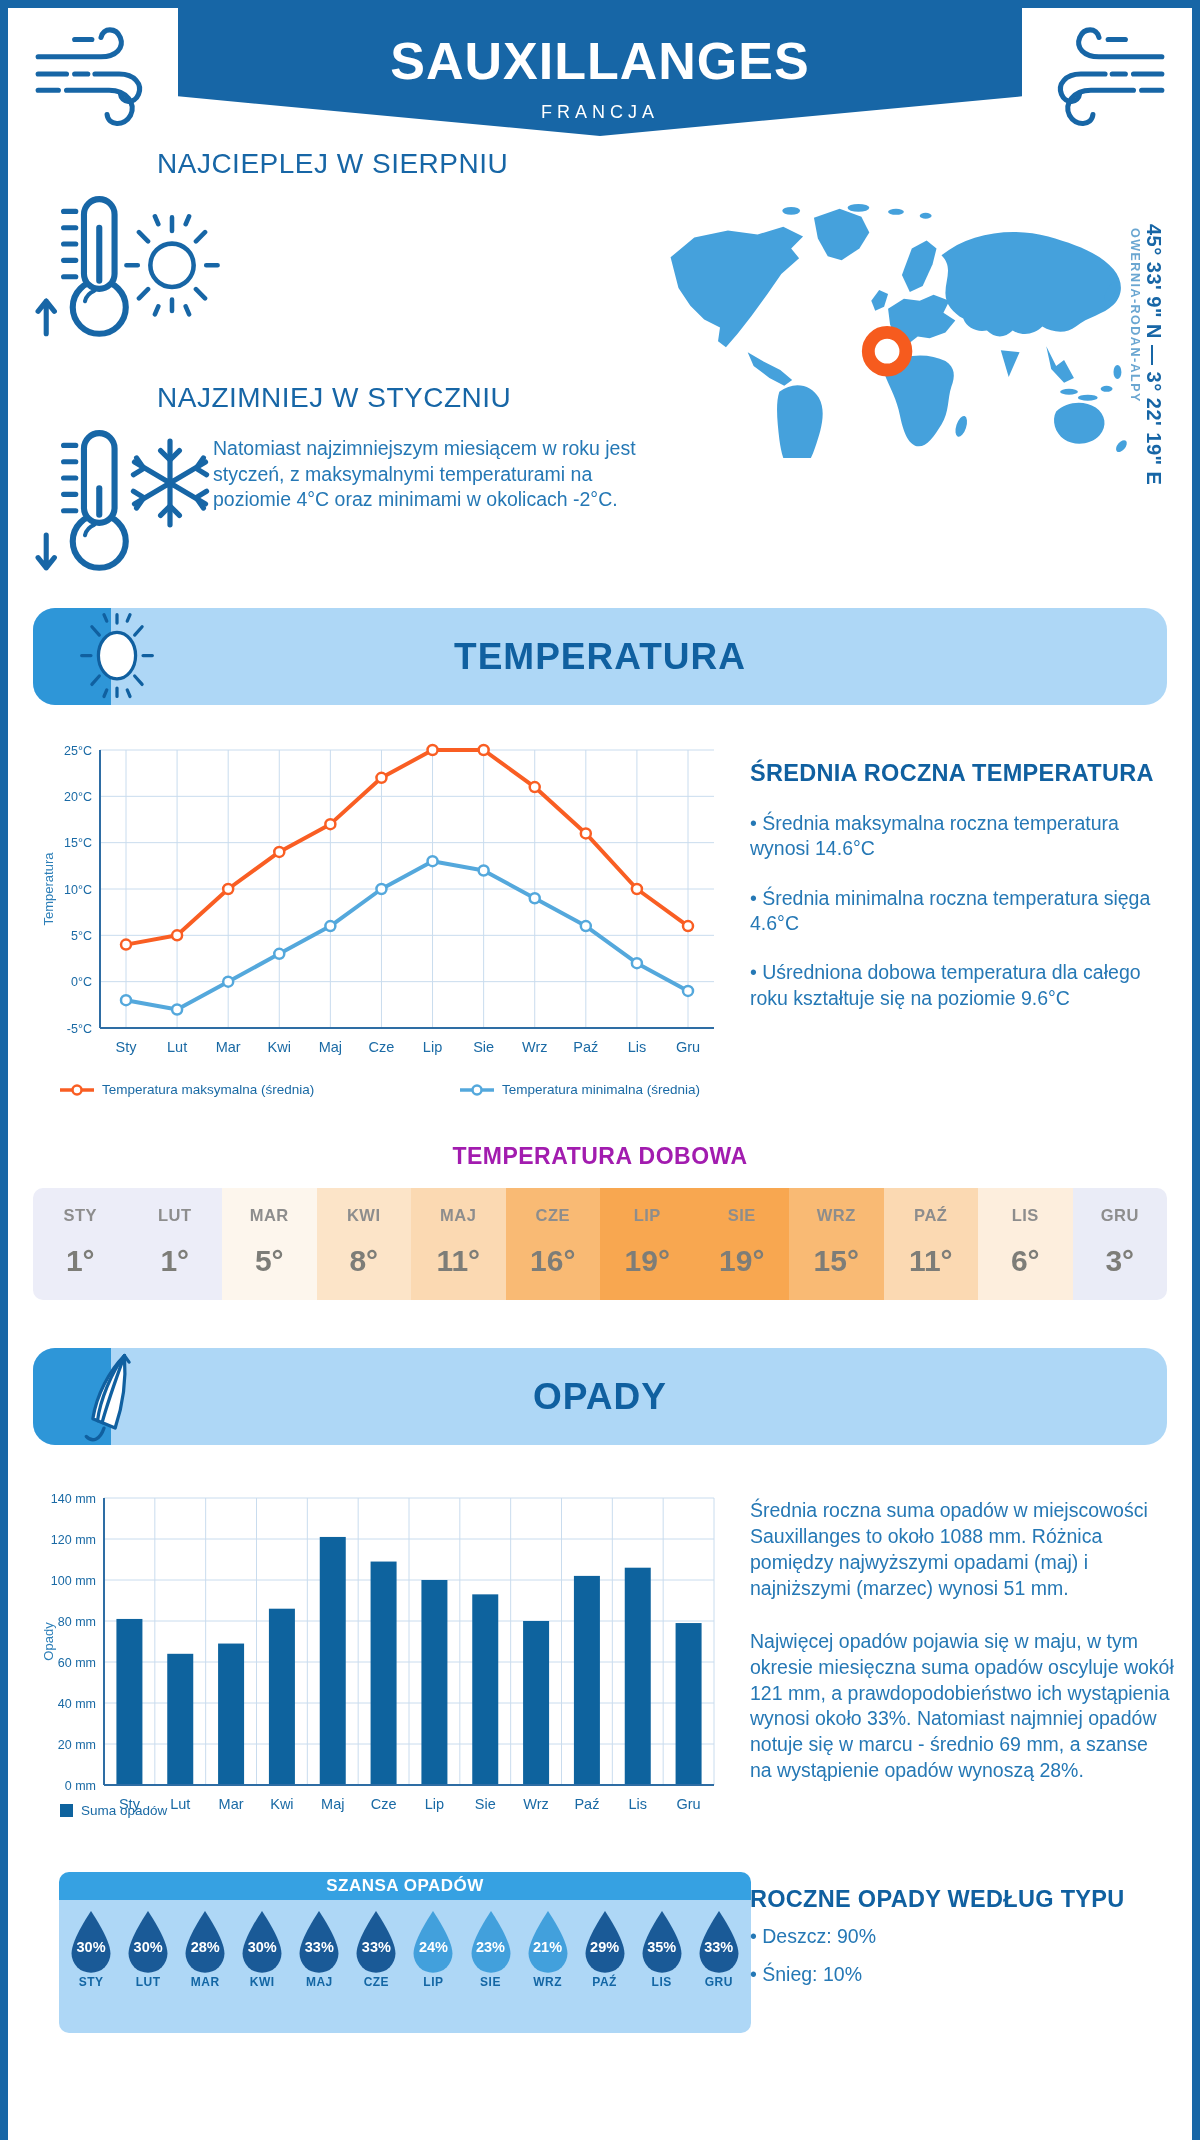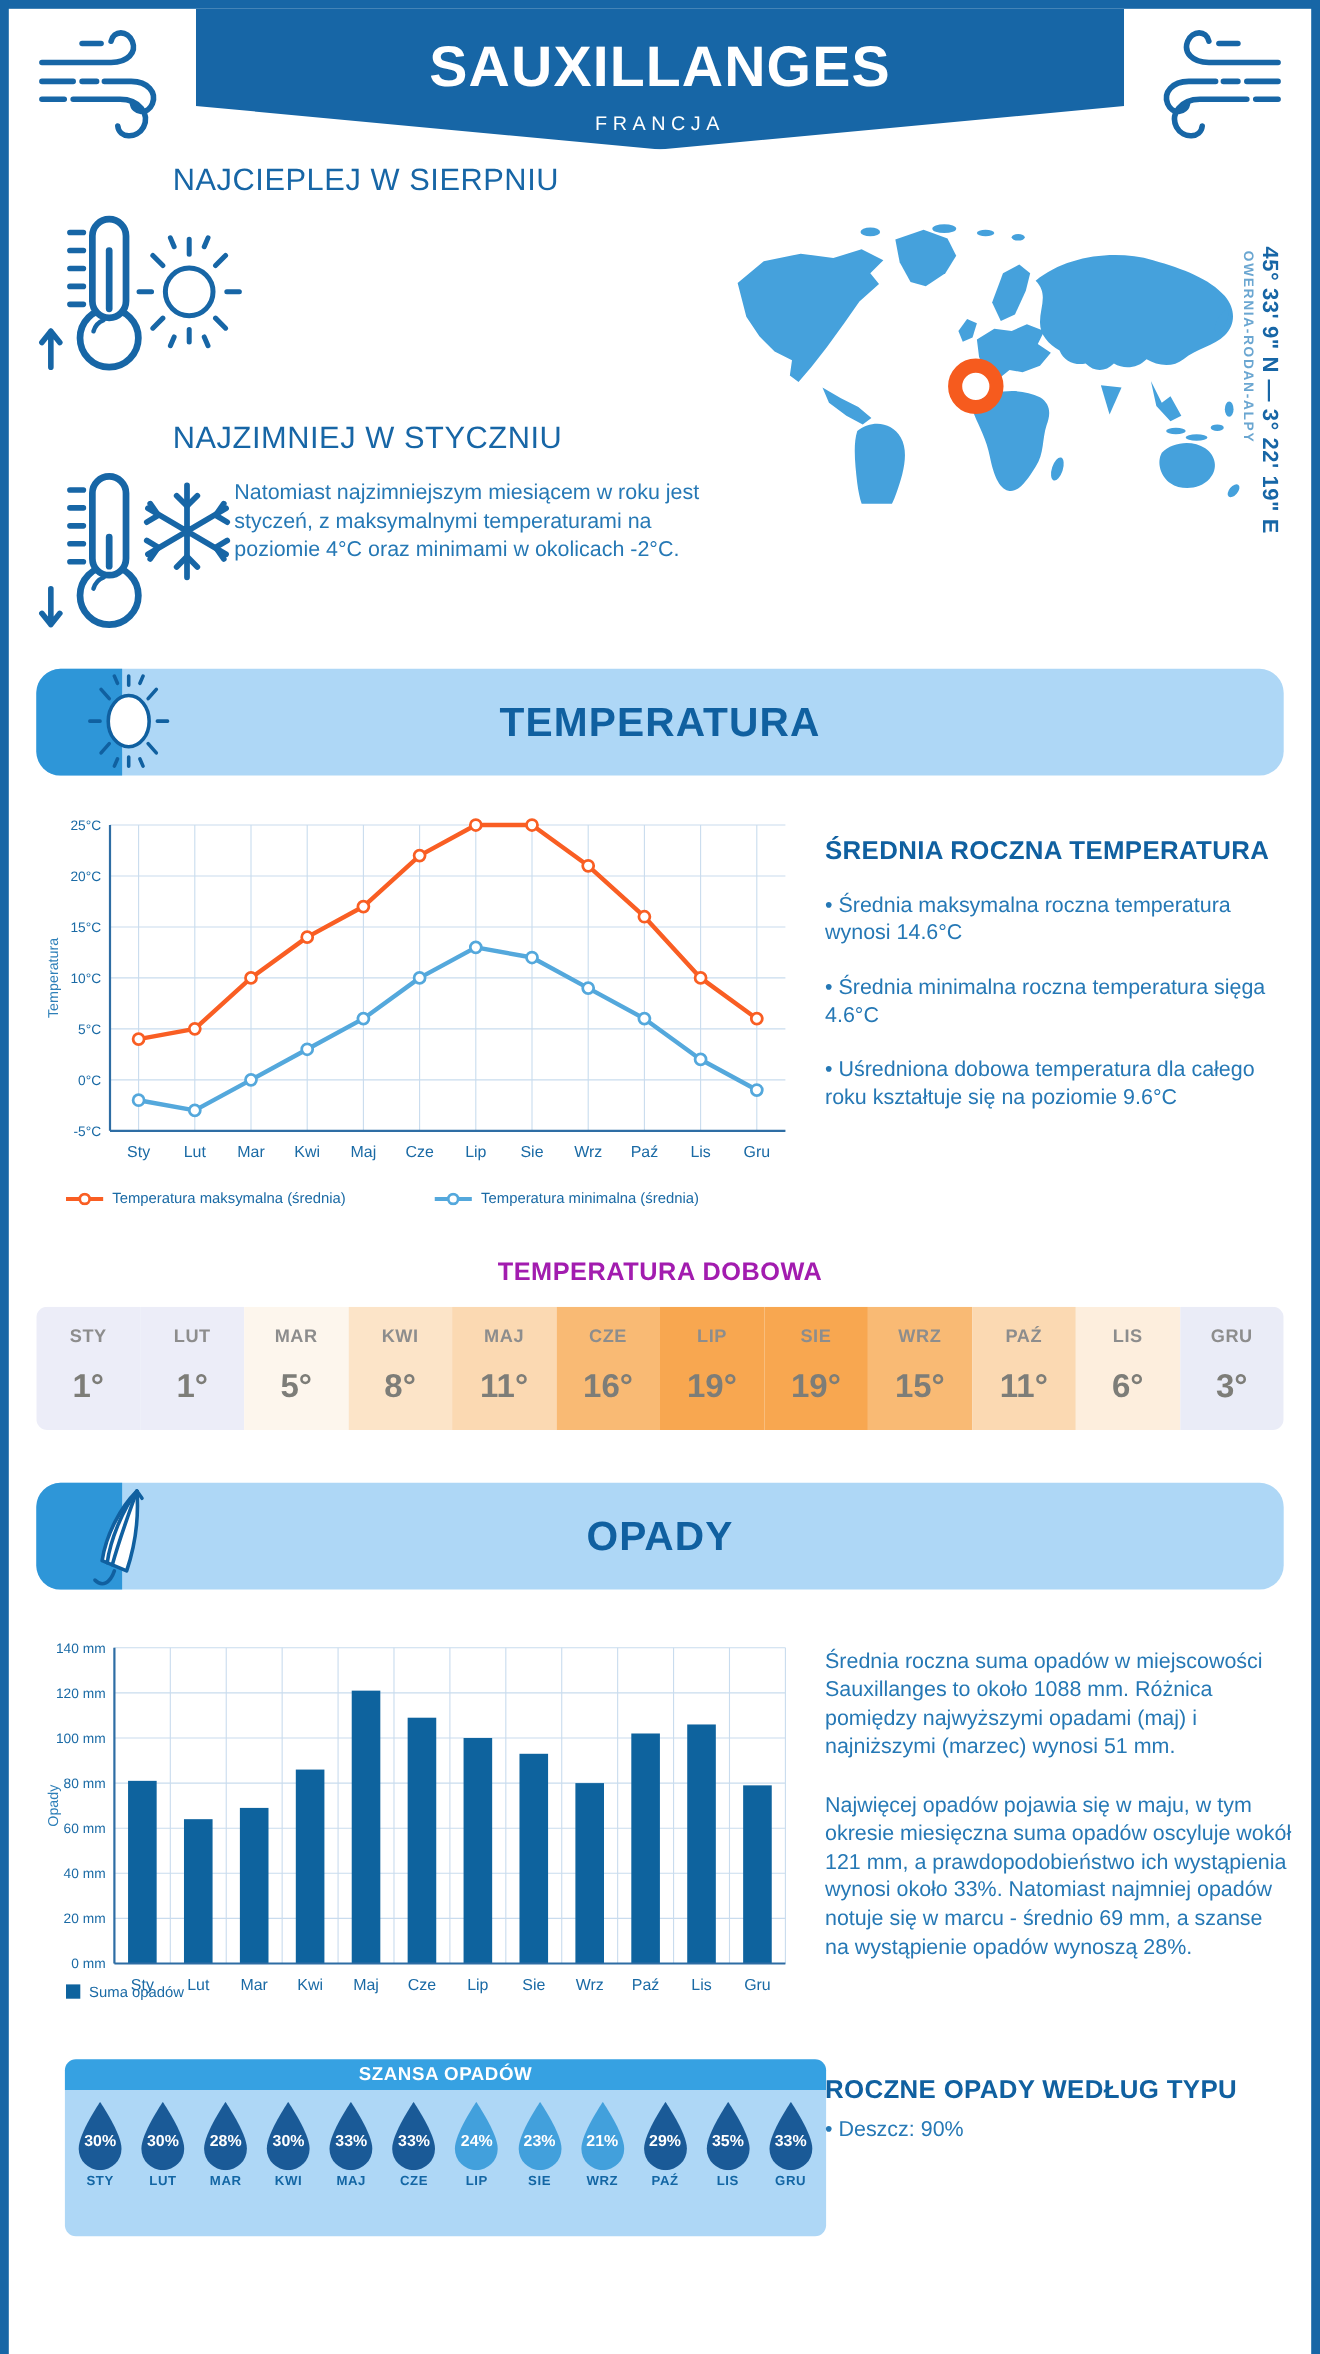--- a/index.html
+++ b/index.html
@@ -38,21 +38,21 @@
   #band-precip{top:1348px;}
   .band-tab{position:absolute;left:0;top:0;width:78px;height:97px;background:#2e96d8;border-radius:22px 0 0 22px;}
   .band-title{position:absolute;left:0;right:0;top:0;height:97px;line-height:97px;text-align:center;
               font-size:37px;font-weight:bold;color:#1060a0;letter-spacing:1px;}
   .band-icon{position:absolute;left:36px;top:2px;width:96px;height:93px;z-index:2;}
 
   
   #temp-chart-wrap{position:absolute;left:40px;top:736px;width:690px;height:330px;}
   #precip-chart-wrap{position:absolute;left:40px;top:1482px;width:690px;height:345px;}
   svg text{font-family:"Liberation Sans",sans-serif;}
-  .legend-row{position:absolute;display:flex;justify-content:flex-start;gap:81px;width:640px;left:60px;}
+  .legend-row{position:absolute;display:flex;justify-content:space-between;gap:81px;width:640px;left:60px;}
   #temp-legend{top:1082px;}
   #precip-legend{top:1803px;}
   .legend-item{display:flex;align-items:center;gap:8px;font-size:13.5px;color:#1a6aa5;}
   .legend-square{width:13px;height:13px;display:inline-block;}
 
   
   .panel{position:absolute;left:750px;width:424px;}
   #annual{top:738px;margin-top:22px;}
   .panel-title{margin:0;font-size:23.5px;font-weight:bold;color:#1060a0;letter-spacing:.3px;}
   .bullet{font-size:19.5px;color:#2578b5;line-height:1.3;margin-top:24px;}
@@ -534,16 +534,17 @@
           <div class="drop-pct">33%</div>
           <div class="drop-month">GRU</div>
         </div>
       </div>
   </div>
 
   <div class="panel" id="ptype">
     <h3 class="panel-title">ROCZNE OPADY WEDŁUG TYPU</h3>
     <div id="ptype-bullets">
         <div class="bullet">• Deszcz: 90%</div>
+        <div class="bullet">• Śnieg: 10%</div>
       </div>
   </div>
 
 </div>
 
 </body></html>

